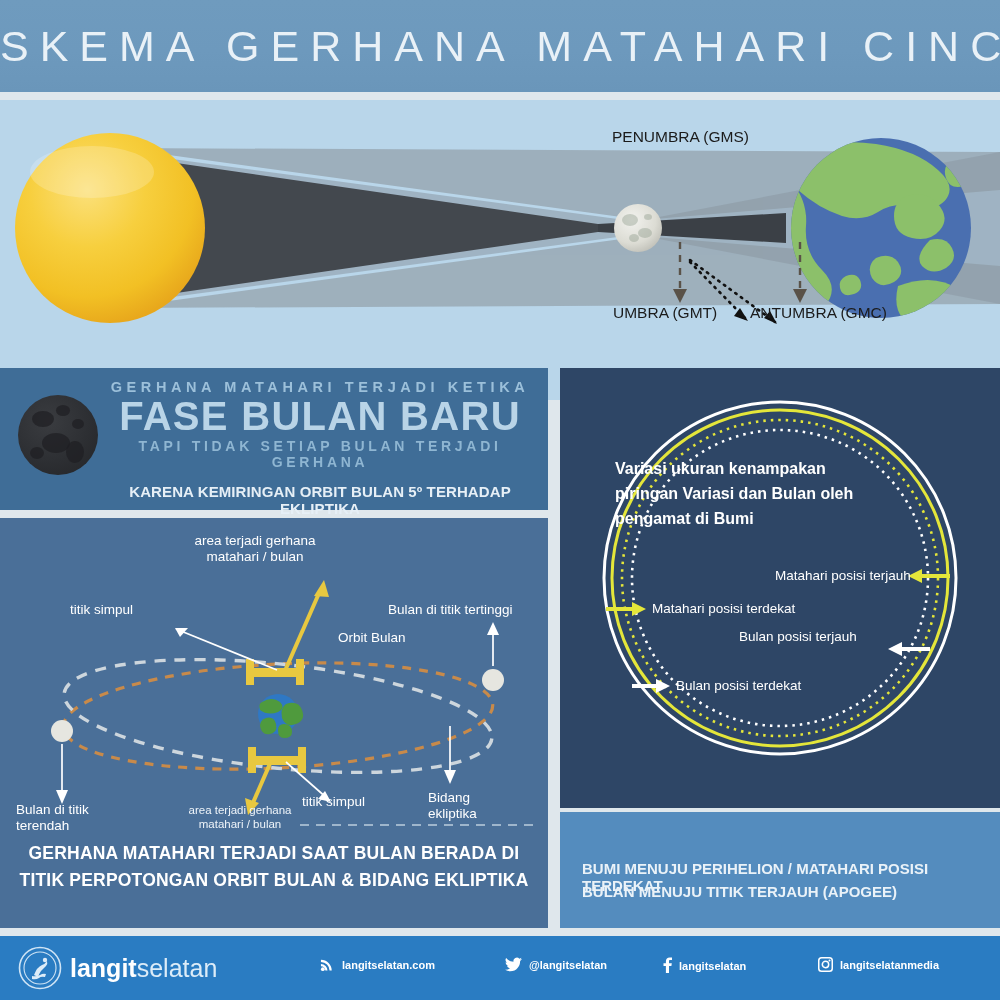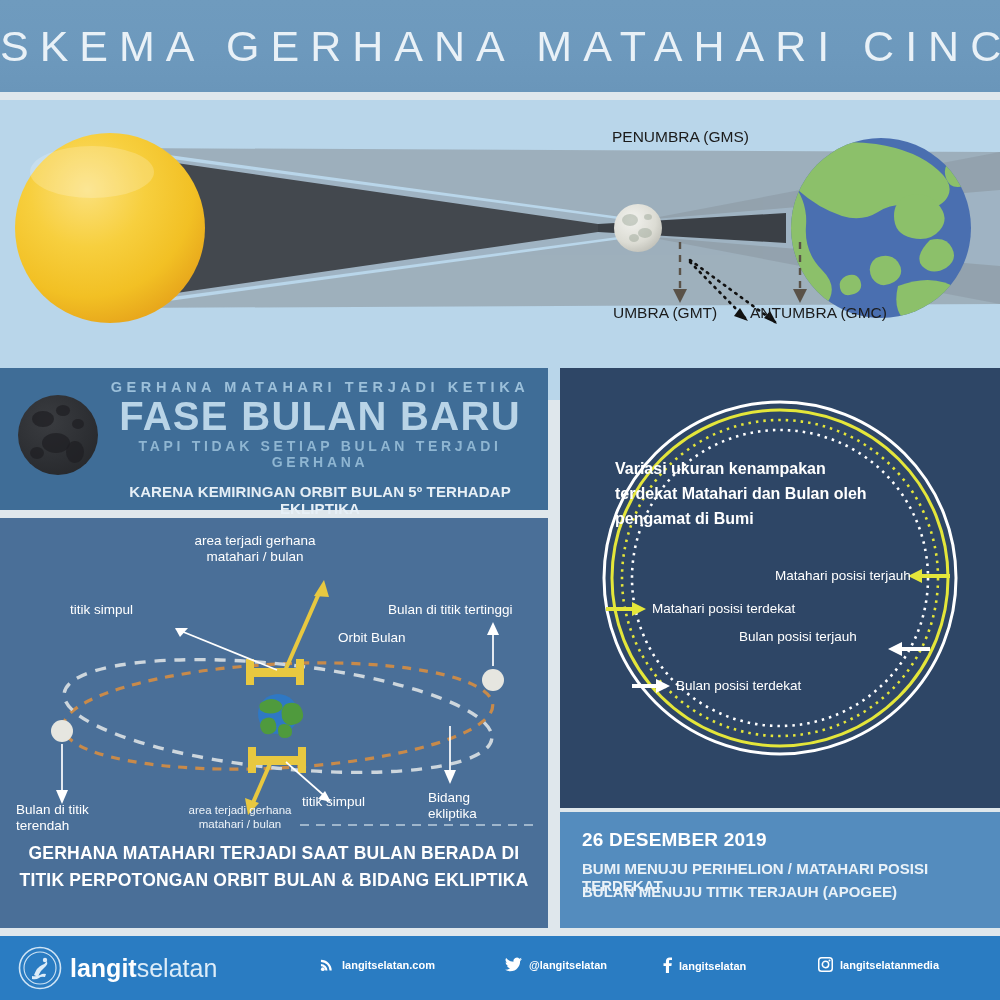--- a/index.html
+++ b/index.html
@@ -292,32 +292,31 @@
       <polygon points="328,281 342,274 342,288" fill="#ffffff"></polygon>
 
       <g stroke="#ffffff" stroke-width="4" fill="none">
         <path d="M72 318 L 100 318"></path>
       </g>
       <polygon points="110,318 96,311 96,325" fill="#ffffff"></polygon>
     </svg>
 
     <div id="circ-title">
       <div>Variasi ukuran kenampakan</div>
-      <div>terdekat Matahari dan Bulan oleh</div>
+      <div>piringan Variasi dan Bulan oleh</div>
       <div>pengamat di Bumi</div>
     </div>
 
     <div class="clabel" style="left:215px;top:200px;text-align:right;">Matahari posisi terjauh</div>
     <div class="clabel" style="left:92px;top:233px;">Matahari posisi terdekat</div>
     <div class="clabel" style="left:179px;top:261px;">Bulan posisi terjauh</div>
     <div class="clabel" style="left:116px;top:310px;">Bulan posisi terdekat</div>
   </div>
 
   <div id="datebox">
-    <div id="date-main">26 DESEMBER 2019</div>
     <div id="date-l1">BUMI MENUJU PERIHELION / MATAHARI POSISI TERDEKAT</div>
     <div id="date-l2">BULAN MENUJU TITIK TERJAUH (APOGEE)</div>
   </div>
 
   <div id="footer">
     <svg id="logo-mark" viewBox="0 0 44 44">
       <circle cx="22" cy="22" r="20.5" fill="none" stroke="#cfe4f5" stroke-width="1.6"></circle>
       <circle cx="22" cy="22" r="16" fill="none" stroke="#cfe4f5" stroke-width="1.1"></circle>
       <g fill="#dcecf8">
         <path d="M16 29 q3 -8 8 -10 q3 -1 5 -4 q1 3 -1 5 q-3 3 -5 5 q-2 3 -3 6 Z"></path>

